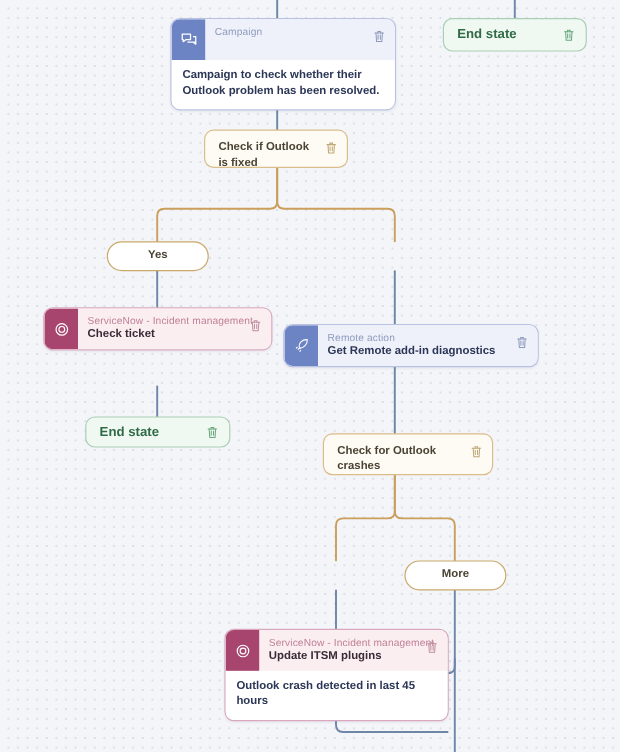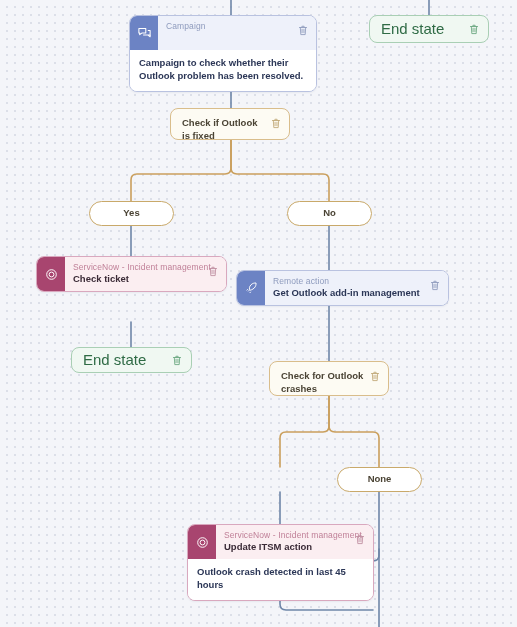--- a/index.html
+++ b/index.html
@@ -139,22 +139,22 @@
     border: 1px solid #a9cfb4;
     background: #f0f8f2;
     border-radius: 8px;
     display: flex;
     align-items: center;
     padding: 0 9px 0 11px;
   }
   .endstate .es-label {
     flex: 1 1 auto;
     color: #2f6b45;
-    font-size: 15px;
-    font-weight: normal;
+    font-size: 11px;
+    font-weight: bold;
   }
   .endstate .trash { color: #6aa77f; padding: 0; align-self: center; }
 </style>
 </head>
 <body>
 
 <div id="canvas">
 
   <svg id="edges" viewBox="0 0 517 627" width="517" height="627">
     <g fill="none" stroke-width="1.6" stroke-linecap="round">
@@ -182,21 +182,21 @@
       <path d="M280,492 L280,524" stroke="#6e86a8"></path>
 
       <path d="M379,492 L379,555 Q379,561 373,561 L373,561" stroke="#6e86a8"></path>
       <path d="M379,549 L379,627" stroke="#6e86a8"></path>
 
       <path d="M280,583 L280,604 Q280,610 286,610 L373,610" stroke="#6e86a8"></path>
 
     </g>
   </svg>
 
-  <div class="node card" style="left:129px; top:15px; width:188px;">
+  <div class="node card" style="left:142px; top:15px; width:188px;">
     <div class="card-head">
       <div class="card-icon">
         <svg width="15" height="15" viewBox="0 0 20 20" fill="none" stroke="#ffffff" stroke-width="1.4" stroke-linejoin="round">
           <path d="M2.5 3.2h9.2v6.2H6.4L3.6 11.6V9.4H2.5z"></path>
           <path d="M8.2 12.1h9.3v-6.2h-3.1"></path>
           <path d="M17.5 12.1v2.3l-2.8-2.2"></path>
         </svg>
       </div>
       <div class="card-titles">
         <div class="card-kicker">Campaign</div>
@@ -234,23 +234,20 @@
         <path d="M2.6 3.2l.6 9h5.6l.6-9"></path>
         <path d="M4.8 5.4v4.4M7.2 5.4v4.4"></path>
       </svg>
     </div>
   </div>
 
   <div class="node pill" style="left:89px; top:201px; width:85px; height:25px;">
     <span>Yes</span>
   </div>
 
-  <div class="node pill" style="left:287px; top:201px; width:85px; height:25px;">
-    <span>No</span>
-  </div>
 
   <div class="node card pink" style="left:36px; top:256px; width:191px;">
     <div class="card-head">
       <div class="card-icon">
         <svg width="15" height="15" viewBox="0 0 20 20" fill="none" stroke="#ffffff" stroke-width="1.3">
           <circle cx="10" cy="10" r="6.4"></circle>
           <circle cx="10" cy="10" r="3.2"></circle>
         </svg>
       </div>
       <div class="card-titles">
@@ -271,21 +268,21 @@
   <div class="node card" style="left:236px; top:270px; width:213px;">
     <div class="card-head">
       <div class="card-icon">
         <svg width="15" height="15" viewBox="0 0 20 20" fill="none" stroke="#ffffff" stroke-width="1.3" stroke-linejoin="round">
           <path d="M8.2 12.4C6.4 10.6 7 7.4 9.4 5c2-2 4.6-2.5 6.6-2.3.2 2-.3 4.6-2.3 6.6-2.4 2.4-5.6 3-5.5 3.1z"></path>
           <path d="M7.6 11.8l-2 2M5.2 10.9l-1.6 1.6M9.1 14.4l-1.6 1.6"></path>
         </svg>
       </div>
       <div class="card-titles">
         <div class="card-kicker">Remote action</div>
-        <div class="card-title">Get Outlook add-in management</div>
+        <div class="card-title">Get Remote add-in diagnostics</div>
       </div>
       <div class="trash">
         <svg width="10" height="11" viewBox="0 0 12 14" fill="none" stroke="currentColor" stroke-width="1.1" stroke-linecap="round">
           <path d="M1.5 3.2h9"></path>
             <path d="M4.6 3.2V1.6h2.8v1.6"></path>
           <path d="M2.6 3.2l.6 9h5.6l.6-9"></path>
           <path d="M4.8 5.4v4.4M7.2 5.4v4.4"></path>
         </svg>
       </div>
     </div>
@@ -296,48 +293,48 @@
     <div class="trash">
       <svg width="10" height="11" viewBox="0 0 12 14" fill="none" stroke="currentColor" stroke-width="1.1" stroke-linecap="round">
         <path d="M1.5 3.2h9"></path>
           <path d="M4.6 3.2V1.6h2.8v1.6"></path>
         <path d="M2.6 3.2l.6 9h5.6l.6-9"></path>
         <path d="M4.8 5.4v4.4M7.2 5.4v4.4"></path>
       </svg>
     </div>
   </div>
 
-  <div class="node decision" style="left:269px; top:361px; width:120px; height:35px;">
+  <div class="node decision" style="left:269px; top:361px; width:142px; height:35px;">
     <div class="dec-label">Check for Outlook crashes</div>
     <div class="trash">
       <svg width="10" height="11" viewBox="0 0 12 14" fill="none" stroke="currentColor" stroke-width="1.1" stroke-linecap="round">
         <path d="M1.5 3.2h9"></path>
           <path d="M4.6 3.2V1.6h2.8v1.6"></path>
         <path d="M2.6 3.2l.6 9h5.6l.6-9"></path>
         <path d="M4.8 5.4v4.4M7.2 5.4v4.4"></path>
       </svg>
     </div>
   </div>
 
 
   <div class="node pill" style="left:337px; top:467px; width:85px; height:25px;">
-    <span>None</span>
+    <span>More</span>
   </div>
 
   <div class="node card pink" style="left:187px; top:524px; width:187px;">
     <div class="card-head">
       <div class="card-icon">
         <svg width="15" height="15" viewBox="0 0 20 20" fill="none" stroke="#ffffff" stroke-width="1.3">
           <circle cx="10" cy="10" r="6.4"></circle>
           <circle cx="10" cy="10" r="3.2"></circle>
         </svg>
       </div>
       <div class="card-titles">
         <div class="card-kicker">ServiceNow - Incident management</div>
-        <div class="card-title">Update ITSM action</div>
+        <div class="card-title">Update ITSM plugins</div>
       </div>
       <div class="trash">
         <svg width="10" height="11" viewBox="0 0 12 14" fill="none" stroke="currentColor" stroke-width="1.1" stroke-linecap="round">
           <path d="M1.5 3.2h9"></path>
             <path d="M4.6 3.2V1.6h2.8v1.6"></path>
           <path d="M2.6 3.2l.6 9h5.6l.6-9"></path>
           <path d="M4.8 5.4v4.4M7.2 5.4v4.4"></path>
         </svg>
       </div>
     </div>

